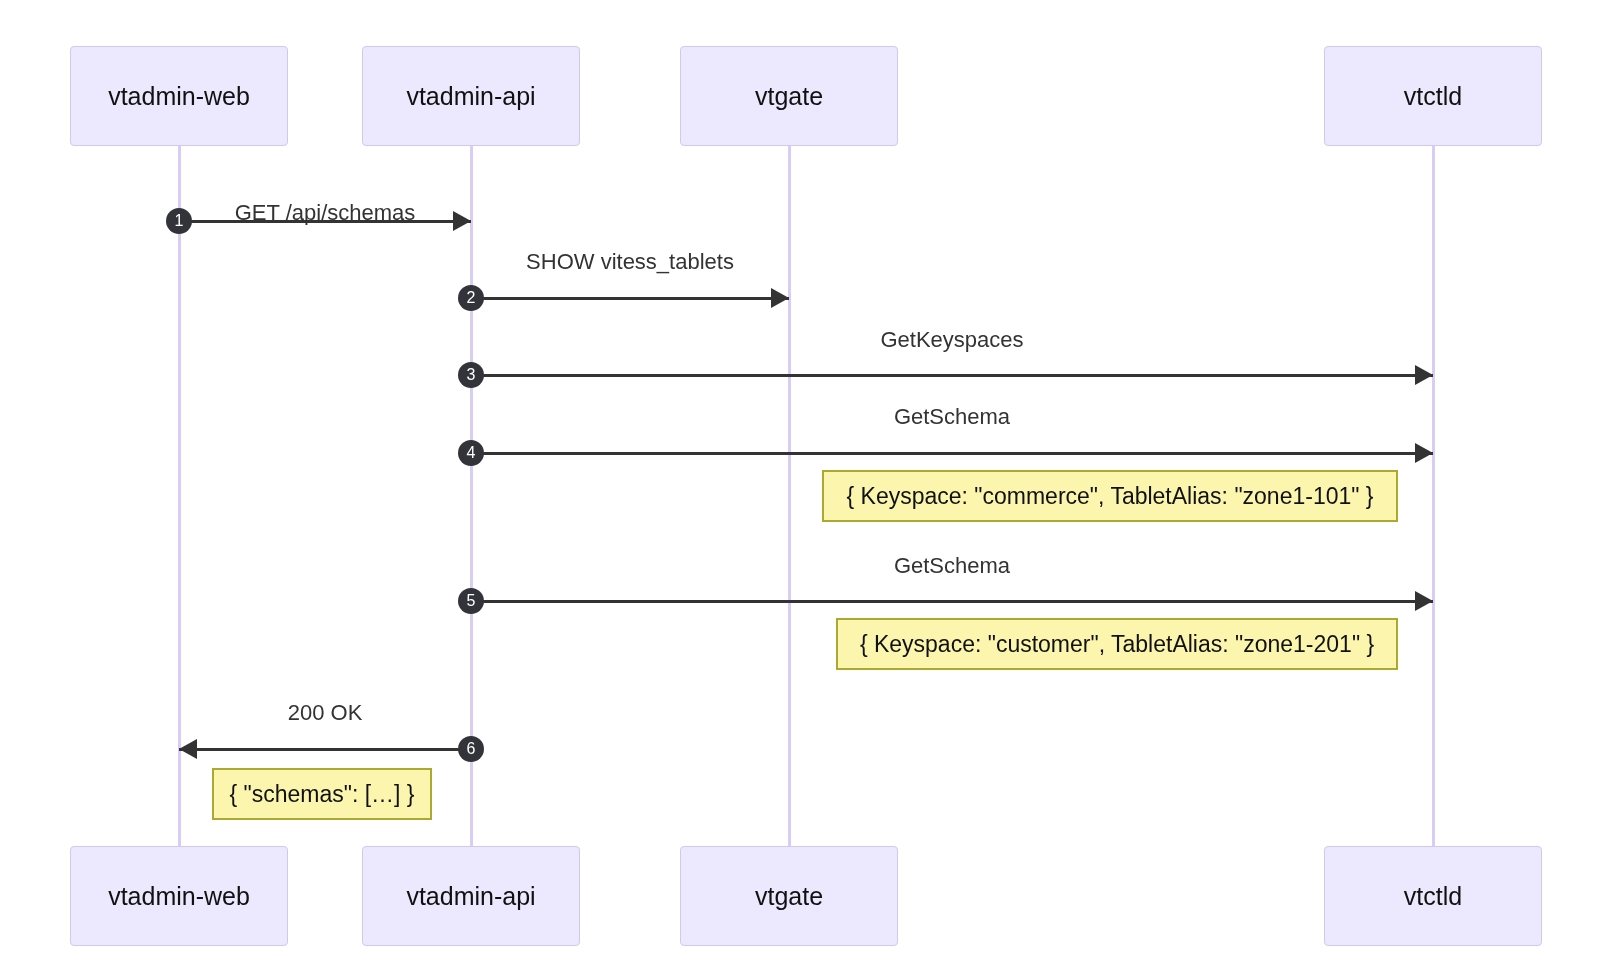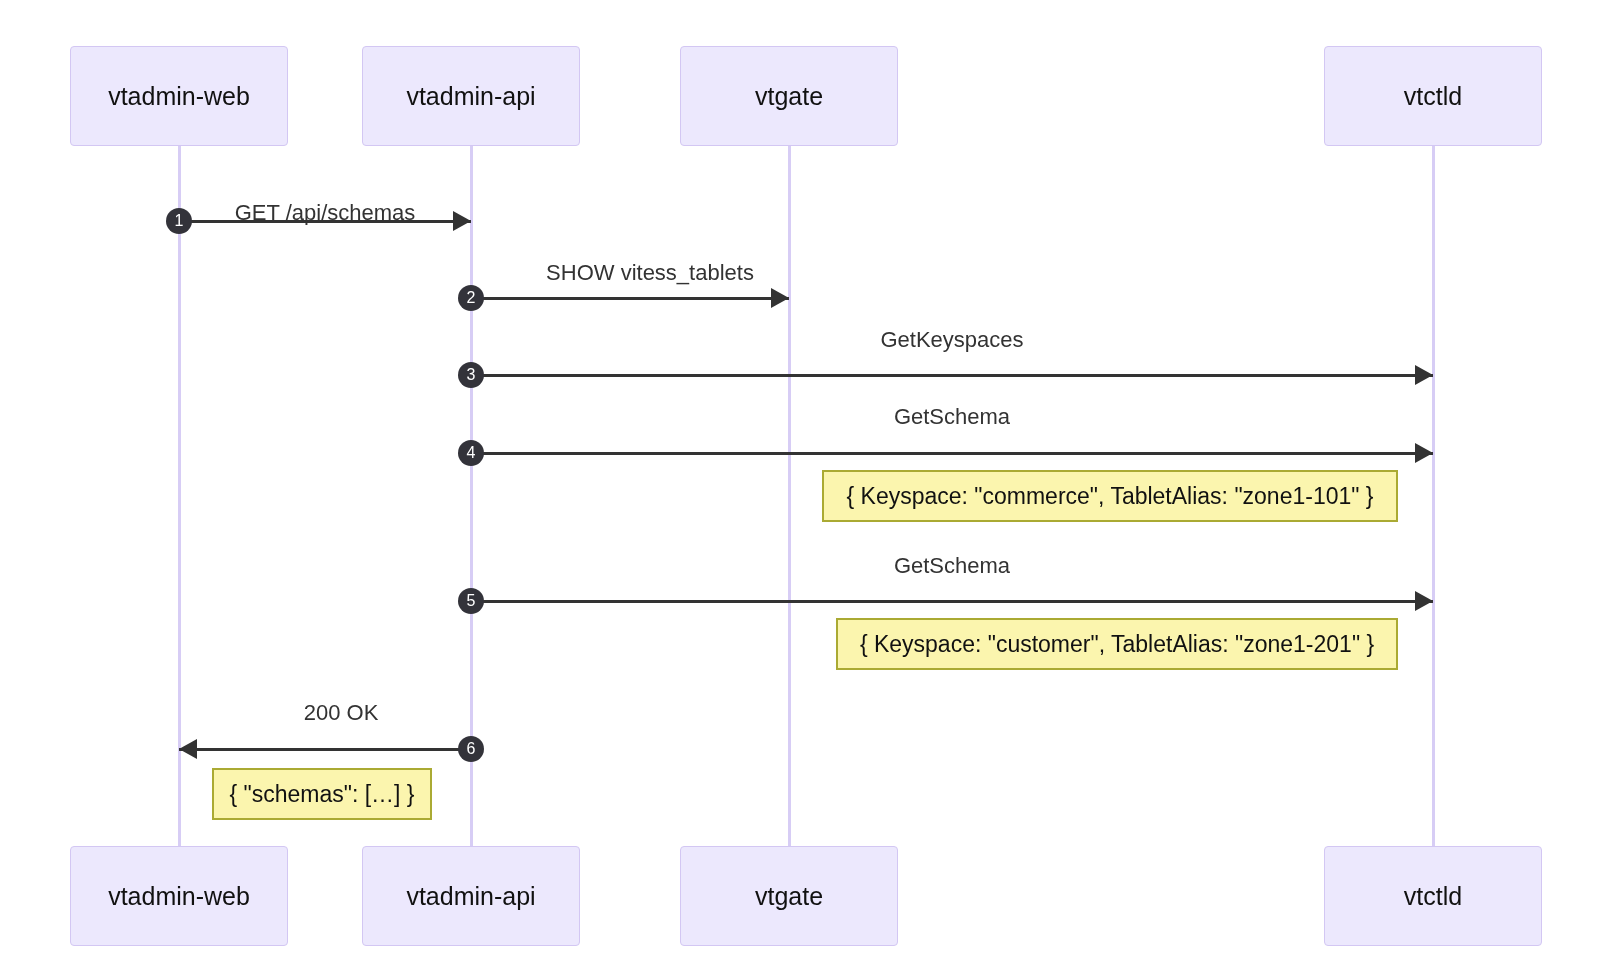--- a/index.html
+++ b/index.html
@@ -112,37 +112,37 @@
     </div>
 
   <div id="messages">
       <div class="msg-line" style="left: 179px; top: 219.5px; width: 292px;"></div>
       <div class="arrow-head right" style="top: 211px; left: 453px;"></div>
       <div class="seq-badge" style="left: 166px; top: 208px;">1</div>
       <div class="msg-label" style="left: 325px; top: 172px; margin-top: 28px;">GET /api/schemas</div>
       <div class="msg-line" style="left: 471px; top: 296.5px; width: 318px;"></div>
       <div class="arrow-head right" style="top: 288px; left: 771px;"></div>
       <div class="seq-badge" style="left: 458px; top: 285px;">2</div>
-      <div class="msg-label" style="left: 630px; top: 260px; margin-left: 20px;">SHOW vitess_tablets</div>
+      <div class="msg-label" style="left: 630px; top: 249px;">SHOW vitess_tablets</div>
       <div class="msg-line" style="left: 471px; top: 373.5px; width: 962px;"></div>
       <div class="arrow-head right" style="top: 365px; left: 1415px;"></div>
       <div class="seq-badge" style="left: 458px; top: 362px;">3</div>
       <div class="msg-label" style="left: 952px; top: 327px;">GetKeyspaces</div>
       <div class="msg-line" style="left: 471px; top: 451.5px; width: 962px;"></div>
       <div class="arrow-head right" style="top: 443px; left: 1415px;"></div>
       <div class="seq-badge" style="left: 458px; top: 440px;">4</div>
       <div class="msg-label" style="left: 952px; top: 404px;">GetSchema</div>
       <div class="msg-line" style="left: 471px; top: 599.5px; width: 962px;"></div>
       <div class="arrow-head right" style="top: 591px; left: 1415px;"></div>
       <div class="seq-badge" style="left: 458px; top: 588px;">5</div>
       <div class="msg-label" style="left: 952px; top: 553px;">GetSchema</div>
       <div class="msg-line" style="left: 179px; top: 747.5px; width: 292px;"></div>
       <div class="arrow-head left" style="top: 739px; left: 179px;"></div>
       <div class="seq-badge" style="left: 458px; top: 736px;">6</div>
-      <div class="msg-label" style="left: 325px; top: 700px; margin-left: 16px;">200 OK</div>
+      <div class="msg-label" style="left: 325px; top: 700px;">200 OK</div>
     </div>
 
   <div id="notes">
       <div class="note-box" style="left: 822px; top: 470px; width: 576px; height: 52px;">{ Keyspace: "commerce", TabletAlias: "zone1-101" }</div>
       <div class="note-box" style="left: 836px; top: 618px; width: 562px; height: 52px;">{ Keyspace: "customer", TabletAlias: "zone1-201" }</div>
       <div class="note-box" style="left: 212px; top: 768px; width: 220px; height: 52px;">{ "schemas": […] }</div>
     </div>
 
   <div id="bottom-participants">
       <div class="participant-box" style="left: 70px; top: 846px; width: 218px; height: 100px;">vtadmin-web</div>

